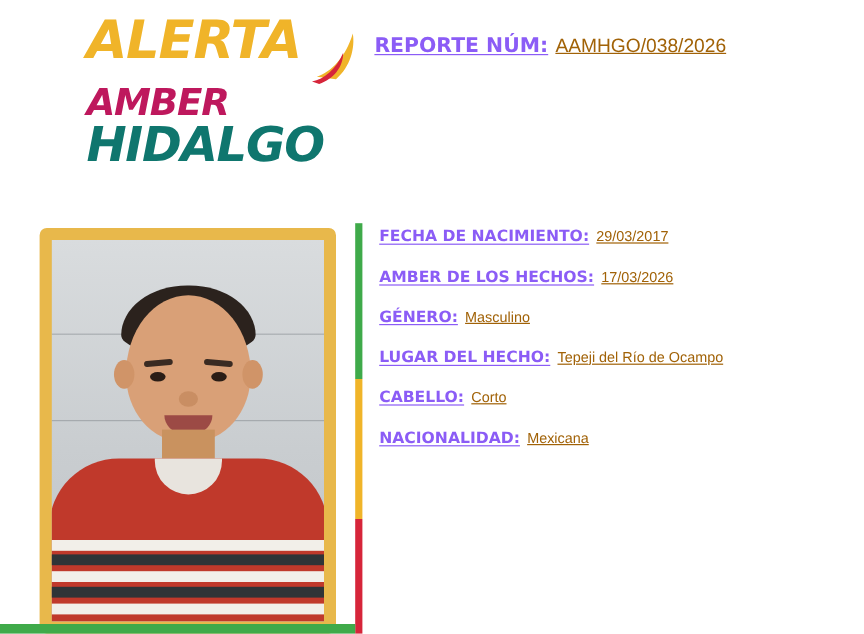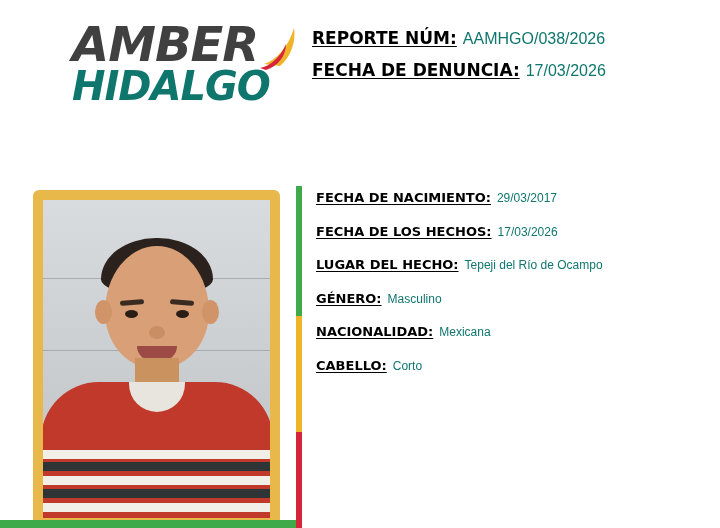--- a/index.html
+++ b/index.html
@@ -43,23 +43,23 @@
     font-style: italic;
     letter-spacing: -1px;
     line-height: 0.92;
   }
   .logo-alerta {
     font-size: 44px;
     color: #f0b429;
     -webkit-text-stroke: 0px;
   }
   .logo-amber {
-    font-size: 48px;
-    color: #404040;
-    margin-top: 8px;
+    font-size: 31px;
+    color: #be185d;
+    margin-top: 18px;
   }
   .logo-hidalgo {
     font-size: 40px;
     color: #0f766e;
     margin-top: 2px;
   }
   .logo-swoosh {
     position: absolute;
     left: 186px;
     top: 10px;
@@ -73,29 +73,30 @@
     top: 28px;
   }
   .report-row {
     margin-bottom: 12px;
     white-space: nowrap;
   }
   .lbl {
     font-family: "DejaVu Sans", sans-serif;
     font-weight: bold;
     font-size: 17px;
-    color: #000000;
+    color: #8b5cf6;
     text-decoration: underline;
     text-underline-offset: 2px;
   }
   .val {
     font-family: "Liberation Sans", sans-serif;
     font-size: 16px;
-    color: #0f766e;
+    color: #a16207;
     margin-left: 6px;
+    text-decoration: underline;
   }
 
   
   .stripe {
     position: absolute;
     left: 296px;
     top: 186px;
     width: 6px;
     height: 342px;
     background: linear-gradient(to bottom,
@@ -275,34 +276,32 @@
   }
 </style>
 </head>
 <body>
 
 <div class="poster">
 
   <div class="header">
 
     <div class="logo-block">
+      <div class="logo-line logo-alerta">ALERTA</div>
       <div class="logo-line logo-amber">AMBER</div>
       <div class="logo-line logo-hidalgo">HIDALGO</div>
       <svg class="logo-swoosh" viewBox="0 0 46 46">
         <path d="M6 40 C 18 36, 30 24, 36 4 C 38 16, 34 32, 22 42 Z" fill="#f0b429"></path>
         <path d="M2 44 C 12 42, 22 34, 28 20 C 28 32, 20 42, 8 46 Z" fill="#d6253a"></path>
       </svg>
     </div>
 
     <div class="report-block">
       <div class="report-row">
         <span class="lbl">REPORTE NÚM:</span><span class="val">AAMHGO/038/2026</span>
-      </div>
-      <div class="report-row">
-        <span class="lbl">FECHA DE DENUNCIA:</span><span class="val">17/03/2026</span>
       </div>
     </div>
   </div>
 
   <div class="stripe"></div>
 
   <div class="photo-frame">
     <div class="photo">
       <div class="ph-wall"></div>
       <div class="ph-wall-line" style="top:78px"></div>
@@ -328,38 +327,38 @@
     </div>
   </div>
 
   <div class="details">
 
     <div class="detail-row">
       <span class="lbl">FECHA DE NACIMIENTO:</span><span class="val">29/03/2017</span>
     </div>
 
     <div class="detail-row">
-      <span class="lbl">FECHA DE LOS HECHOS:</span><span class="val">17/03/2026</span>
+      <span class="lbl">AMBER DE LOS HECHOS:</span><span class="val">17/03/2026</span>
+    </div>
+
+    <div class="detail-row">
+      <span class="lbl">GÉNERO:</span><span class="val">Masculino</span>
     </div>
 
     <div class="detail-row">
       <span class="lbl">LUGAR DEL HECHO:</span><span class="val">Tepeji del Río de Ocampo</span>
     </div>
 
-    <div class="detail-row">
-      <span class="lbl">GÉNERO:</span><span class="val">Masculino</span>
-    </div>
-
+
+    <div class="detail-row">
+      <span class="lbl">CABELLO:</span><span class="val">Corto</span>
+    </div>
 
     <div class="detail-row">
       <span class="lbl">NACIONALIDAD:</span><span class="val">Mexicana</span>
     </div>
 
-    <div class="detail-row">
-      <span class="lbl">CABELLO:</span><span class="val">Corto</span>
-    </div>
-
 
   </div>
 
   <div class="bottom-bar"></div>
 
 </div>
 
 </body></html>

